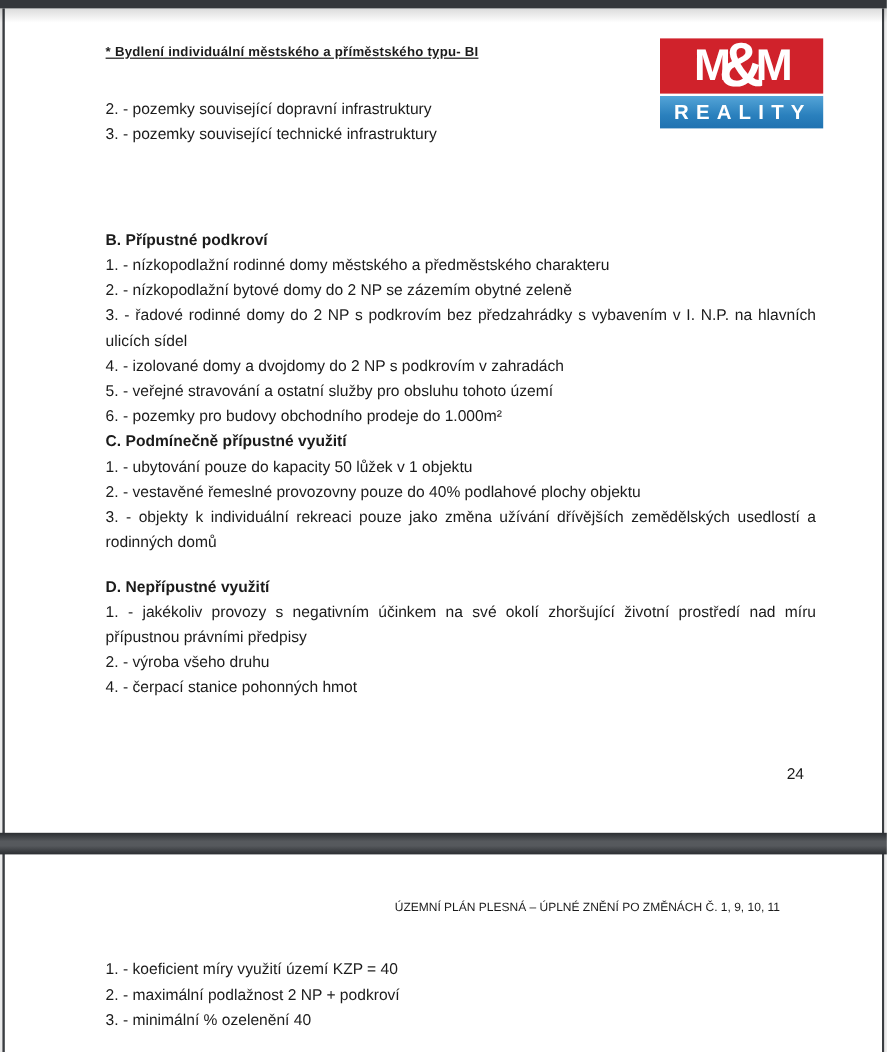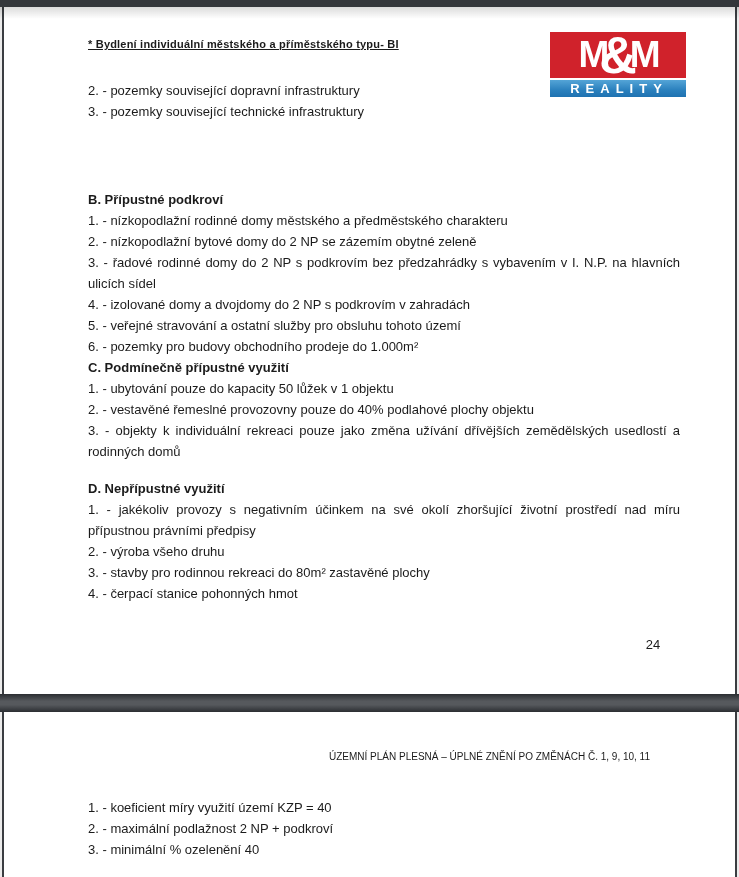--- a/index.html
+++ b/index.html
@@ -28,36 +28,36 @@
   }
   .section { position:absolute; left:88px; width:592px; font-size:13px; line-height:21px; }
   .section .heading { font-weight:bold; }
   .section p { margin:0; }
   .section p.justify { text-align:justify; }
   #secA { top:80px; }
   #secB { top:189px; }
   #secC { top:357px; }
   #secD { top:478px; }
   #secE { top:797px; }
-  .page-number { position:absolute; left:636px; top:637px; width:34px; text-align:center; font-size:13px; }
+  .page-number { position:absolute; left:636px; top:637px; width:34px; text-align:right; font-size:13px; }
   .page2-header { position:absolute; top:751px; right:89px; font-size:10px; white-space:nowrap; }
 
   
   .logo { position:absolute; left:550px; top:32px; width:136px; z-index:2; }
   .logo-red {
     height:46px; background:#d0222b; color:#ffffff;
     display:flex; align-items:center; justify-content:center;
     font-weight:bold; overflow:hidden;
   }
   .logo-red .m { font-size:37px; line-height:46px; letter-spacing:-3px; }
   .logo-red .amp { font-size:52px; line-height:46px; margin:0 -7px; position:relative; z-index:1; }
   .logo-blue {
-    margin-top:2px; height:17px;
+    margin-top:2px; height:27px;
     background:linear-gradient(180deg,#54a4d7 0%, #2a80bd 60%, #1f72b1 100%);
-    color:#ffffff; font-weight:bold; font-size:13px; letter-spacing:6px;
+    color:#ffffff; font-weight:bold; font-size:17px; letter-spacing:6px;
     display:flex; align-items:center; justify-content:center; padding-left:2px;
   }
 </style>
 </head>
 <body>
 
 <div class="viewer">
 
   <div class="topbar"></div>
   <div class="top-shadow"></div>
@@ -97,21 +97,20 @@
     <p class="heading">C. Podmínečně přípustné využití</p>
     <p>1. - ubytování pouze do kapacity 50 lůžek v 1 objektu</p>
     <p>2. - vestavěné řemeslné provozovny pouze do 40% podlahové plochy objektu</p>
     <p class="justify">3. - objekty k individuální rekreaci pouze jako změna užívání dřívějších zemědělských usedlostí a rodinných domů</p>
   </div>
 
   <div class="section" id="secD">
     <p class="heading">D. Nepřípustné využití</p>
     <p class="justify">1. - jakékoliv provozy s negativním účinkem na své okolí zhoršující životní prostředí nad míru přípustnou právními předpisy</p>
     <p>2. - výroba všeho druhu</p>
-    <p>3. - stavby pro rodinnou rekreaci do 80m² zastavěné plochy</p>
     <p>4. - čerpací stanice pohonných hmot</p>
   </div>
 
   <div class="page-number">24</div>
 
   <div class="page2-header">ÚZEMNÍ PLÁN PLESNÁ – ÚPLNÉ ZNĚNÍ PO ZMĚNÁCH Č. 1, 9, 10, 11</div>
 
   <div class="section" id="secE">
     <p>1. - koeficient míry využití území KZP = 40</p>
     <p>2. - maximální podlažnost 2 NP + podkroví</p>

